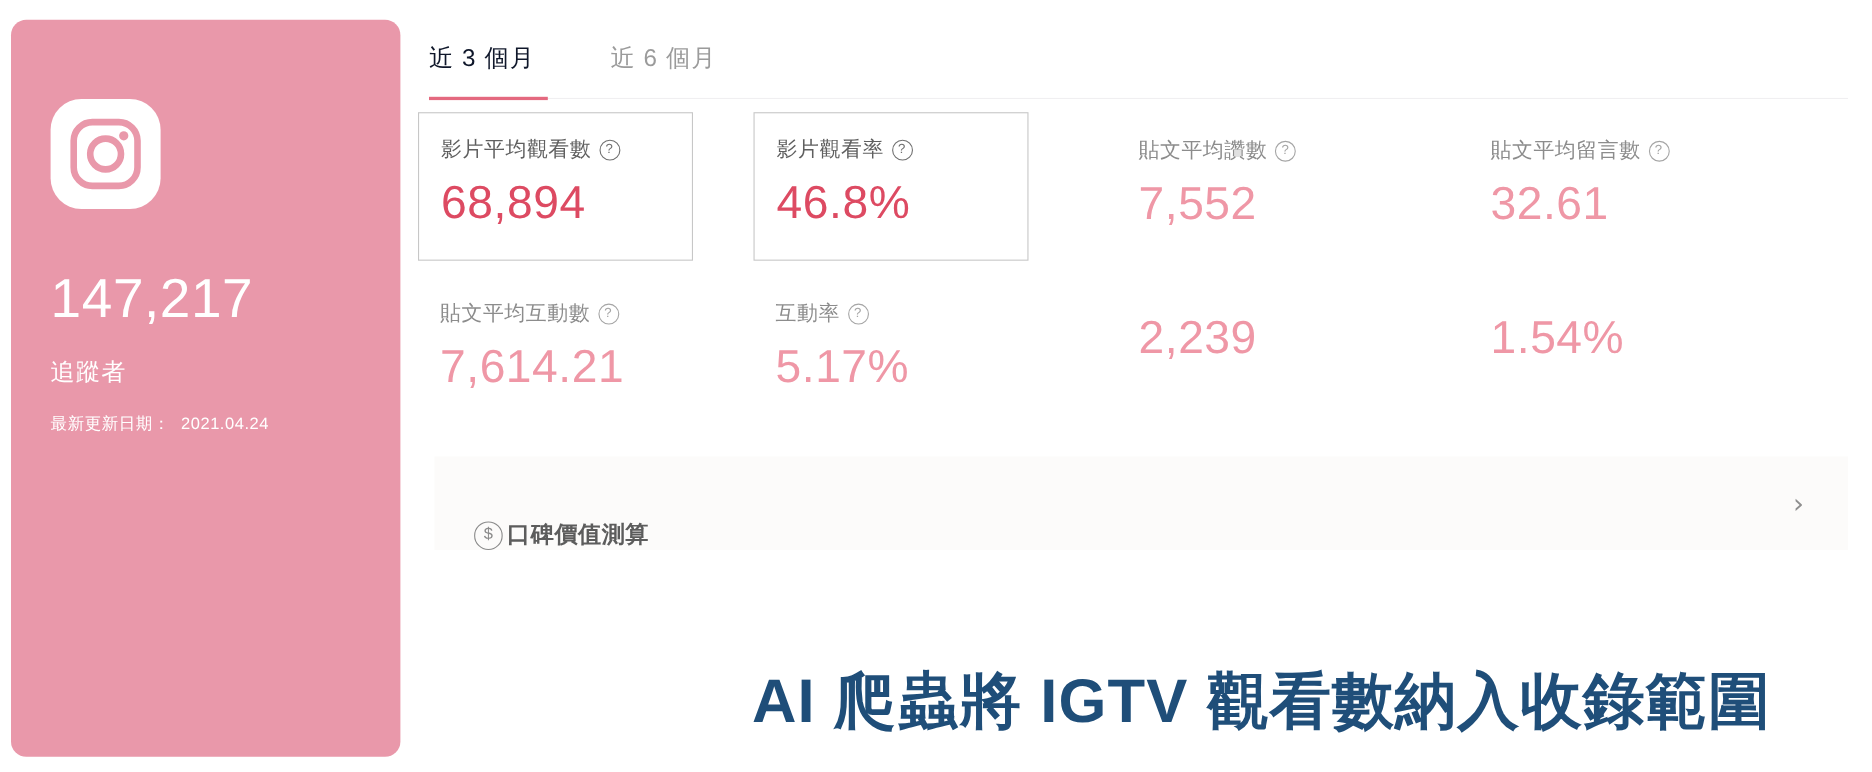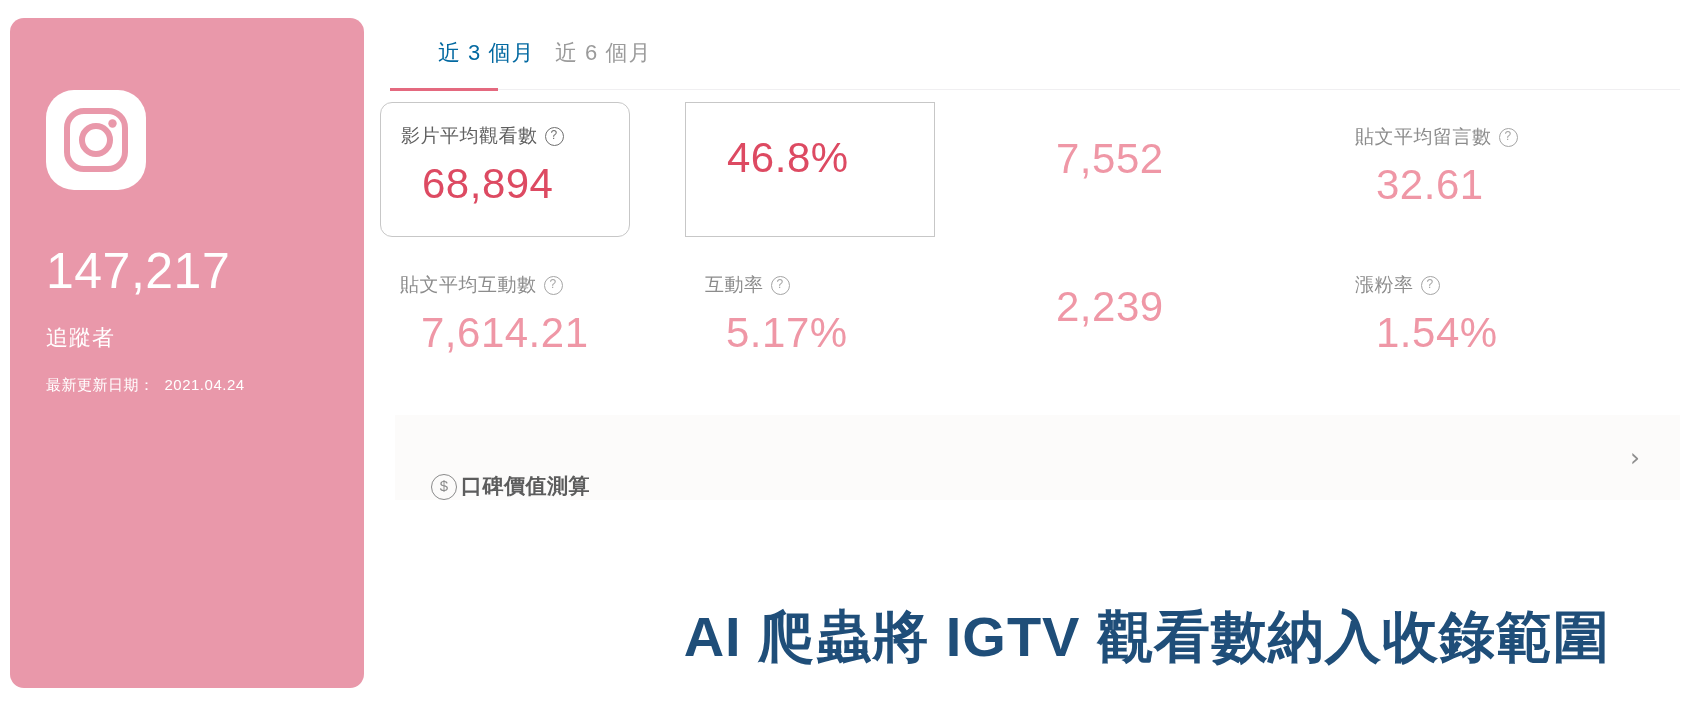--- a/index.html
+++ b/index.html
@@ -89,21 +89,21 @@
   }
   .tab {
     position: absolute;
     top: 0;
     font-size: 22px;
     letter-spacing: 1px;
     padding-bottom: 16px;
     cursor: pointer;
     white-space: nowrap;
   }
-  .tab.active { left: 0; color: #0369a1; margin-left: 48px; }
+  .tab.active { left: 0; color: #0f172a; }
   .tab.inactive { left: 165px; color: #9b9b9b; }
   .tab-underline {
     position: absolute;
     left: 0;
     top: 50px;
     width: 108px;
     height: 3px;
     background: #E4697F;
   }
   .tabs-divider {
@@ -168,21 +168,20 @@
   }
   .metric.boxed .help-icon::after { color: #6f6f6f; }
 
   .metric-value {
     margin-top: 14px;
     font-size: 42px;
     line-height: 1;
     color: #EF97A6;
     letter-spacing: 0.5px;
     white-space: nowrap;
-    margin-left: 21px;
   }
   .metric.boxed .metric-value { color: #DD4A62; }
 
   
   .value-banner {
     position: absolute;
     left: 395px;
     top: 415px;
     width: 1285px;
     height: 85px;
@@ -285,33 +284,41 @@
 
   <div class="tabs">
     <div class="tabs-divider"></div>
     <div class="tab active">近 3 個月</div>
     <div class="tab inactive">近 6 個月</div>
     <div class="tab-underline"></div>
   </div>
 
   <div class="metrics">
 
-    <div class="metric boxed" style="left:0px; top:0px;border-radius:12px;">
+    <div class="metric boxed" style="left:0px; top:0px;">
       <div class="metric-label">
         <span>影片平均觀看數</span>
         <span class="help-icon"></span>
       </div>
       <div class="metric-value">68,894</div>
     </div>
 
     <div class="metric boxed" style="left:305px; top:0px;">
+      <div class="metric-label">
+        <span>影片觀看率</span>
+        <span class="help-icon"></span>
+      </div>
       <div class="metric-value">46.8%</div>
     </div>
 
     <div class="metric" style="left:635px; top:2px;">
+      <div class="metric-label">
+        <span>貼文平均讚數</span>
+        <span class="help-icon"></span>
+      </div>
       <div class="metric-value">7,552</div>
     </div>
 
     <div class="metric" style="left:955px; top:2px;">
       <div class="metric-label">
         <span>貼文平均留言數</span>
         <span class="help-icon"></span>
       </div>
       <div class="metric-value">32.61</div>
     </div>
@@ -330,24 +337,20 @@
         <span class="help-icon"></span>
       </div>
       <div class="metric-value">5.17%</div>
     </div>
 
     <div class="metric" style="left:635px; top:150px;">
       <div class="metric-value">2,239</div>
     </div>
 
     <div class="metric" style="left:955px; top:150px;">
-      <div class="metric-label">
-        <span>漲粉率</span>
-        <span class="help-icon"></span>
-      </div>
       <div class="metric-value">1.54%</div>
     </div>
 
   </div>
 
   <div class="value-banner">
     <div class="vb-inner">
       <span class="coin-icon"></span>
       <span class="vb-title">口碑價值測算</span>
     </div>

